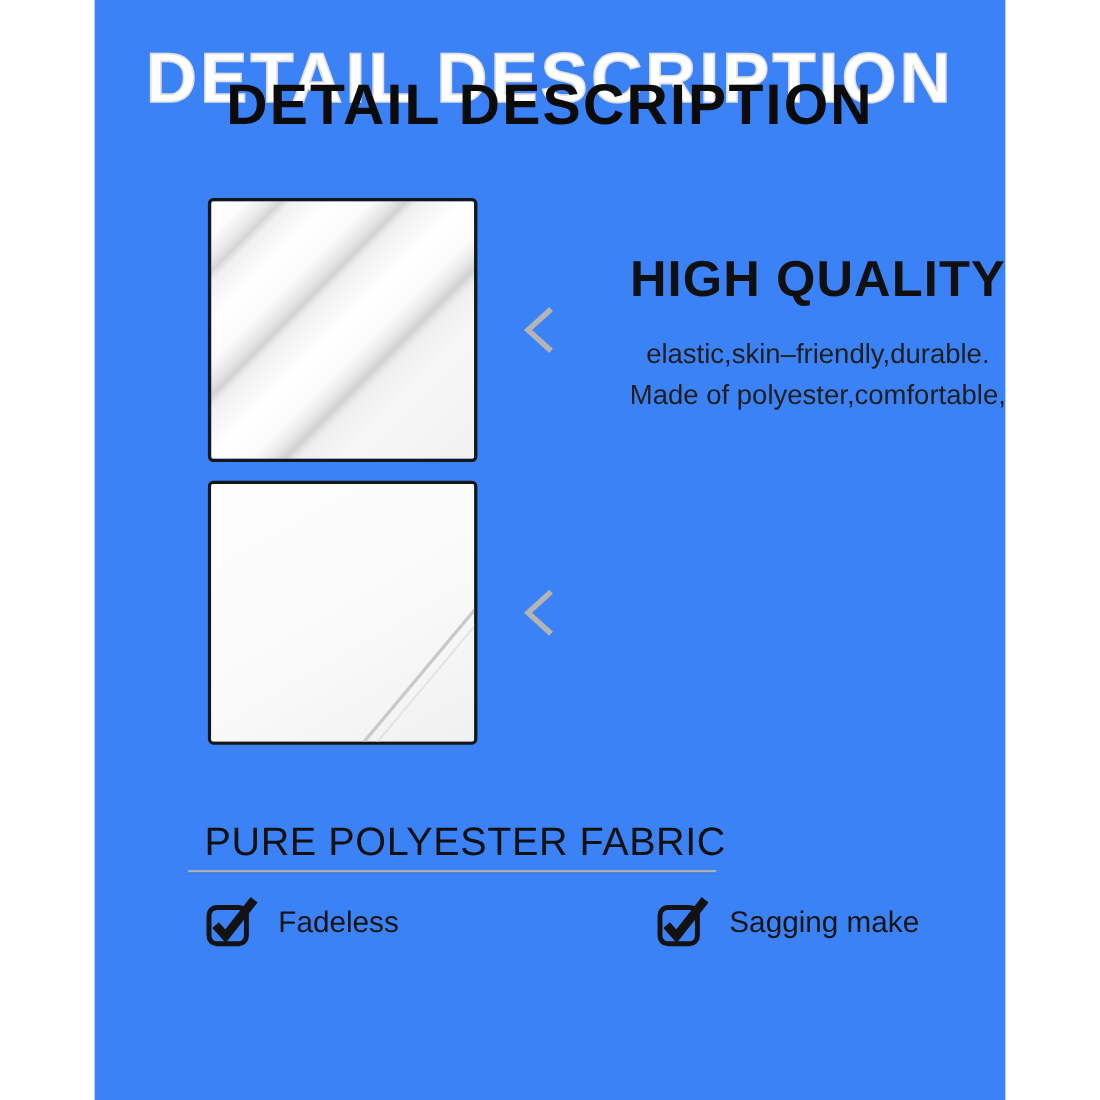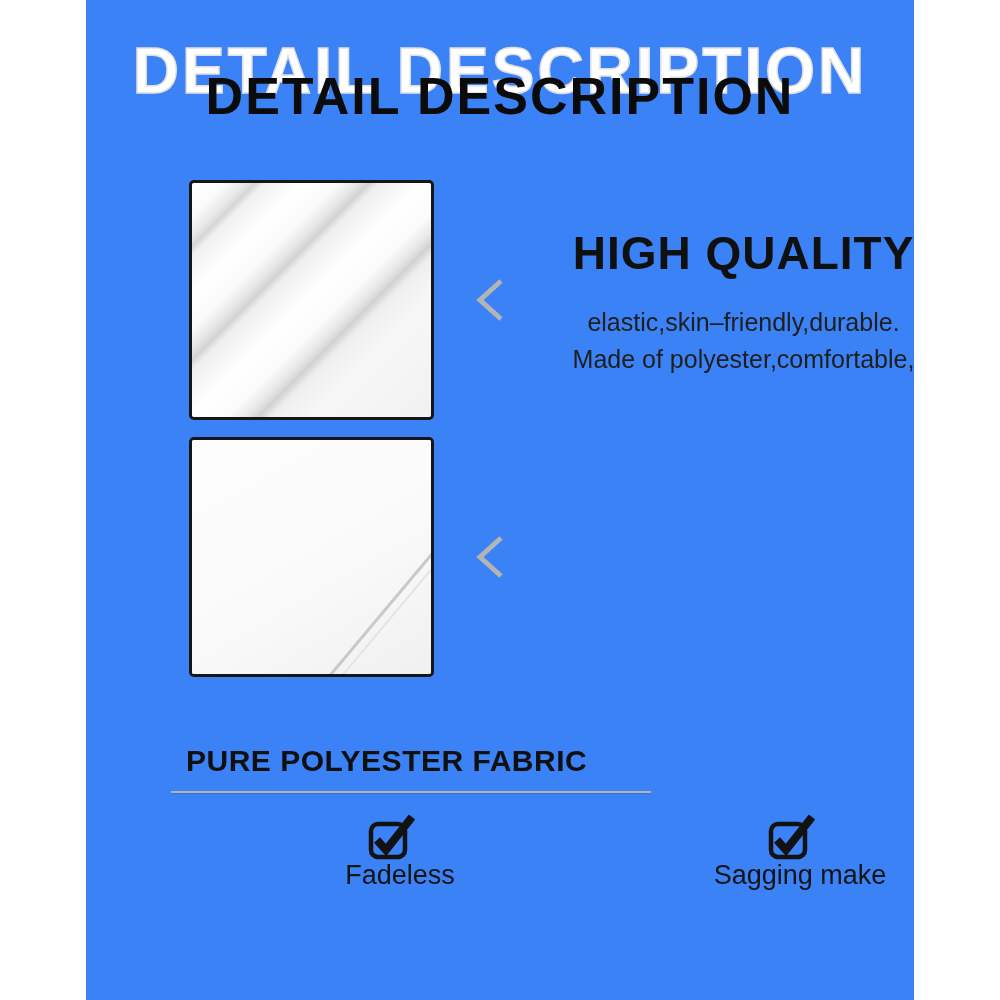--- a/index.html
+++ b/index.html
@@ -109,22 +109,22 @@
     font-size: 25px;
     line-height: 37px;
     color: #1e1e1e;
   }
   .section-body span { display: block; }
 
   
   .fabric-heading {
     position: absolute;
     left: 100px; top: 744px;
-    font-size: 30px;
-    font-weight: 700;
+    font-size: 36px;
+    font-weight: 400;
     letter-spacing: 0.5px;
     color: #101010;
     white-space: nowrap;
   }
   .heading-underline {
     position: absolute;
     left: 85px; top: 791px;
     width: 480px; height: 2px;
     background: #b3b3b3;
     box-shadow: 0 1px 1px rgba(0,0,0,0.12);
@@ -135,21 +135,20 @@
     left: 100px; top: 814px;
     width: 800px;
     display: grid;
     grid-template-columns: 410px 1fr;
     grid-auto-rows: 60px;
   }
   .feature-item {
     display: flex;
     align-items: center;
     height: 48px;
-    flex-direction: column;
   }
   .feature-item .cbx { flex: 0 0 auto; }
   .feature-label {
     margin-left: 18px;
     font-size: 27px;
     color: #141414;
     white-space: nowrap;
   }
 </style>
 </head>

